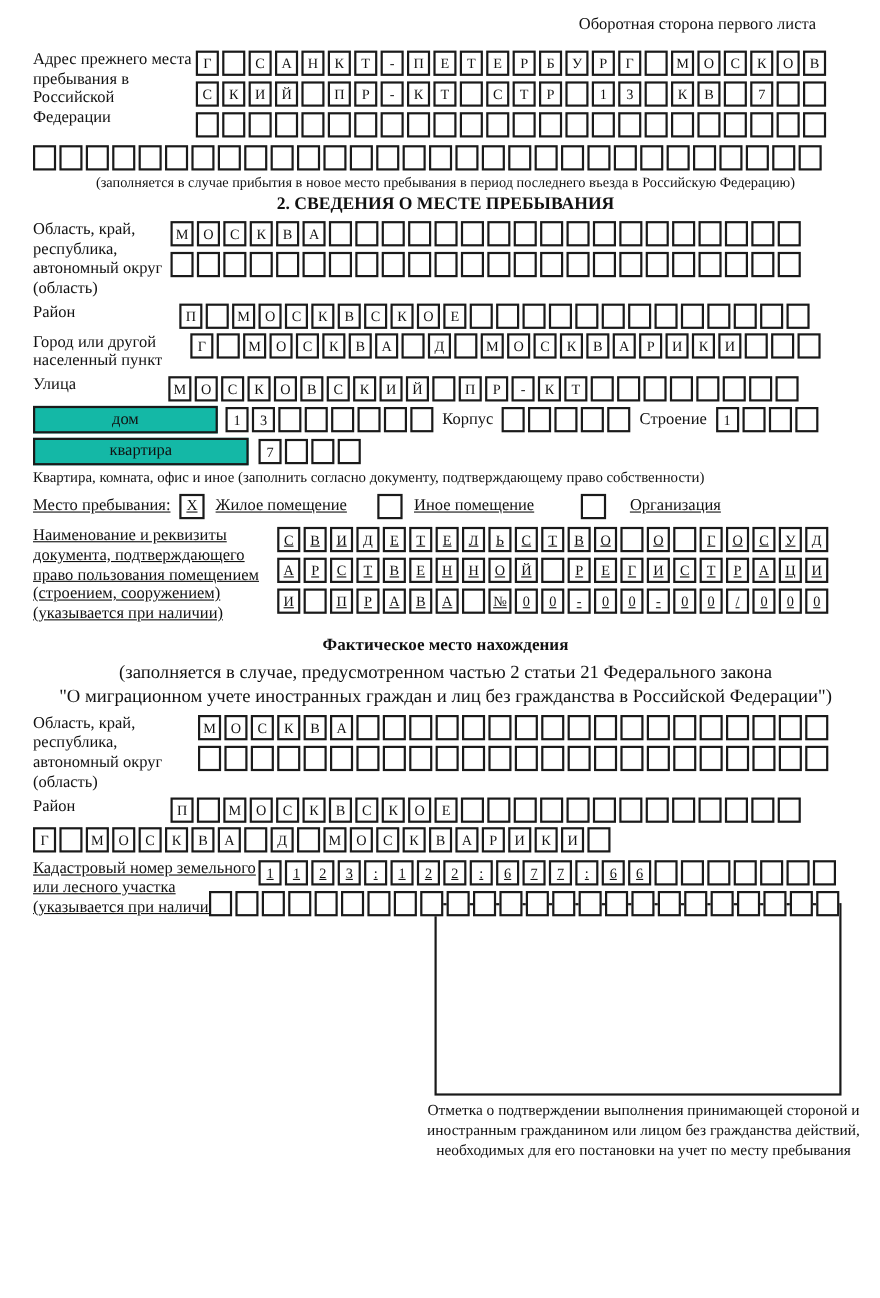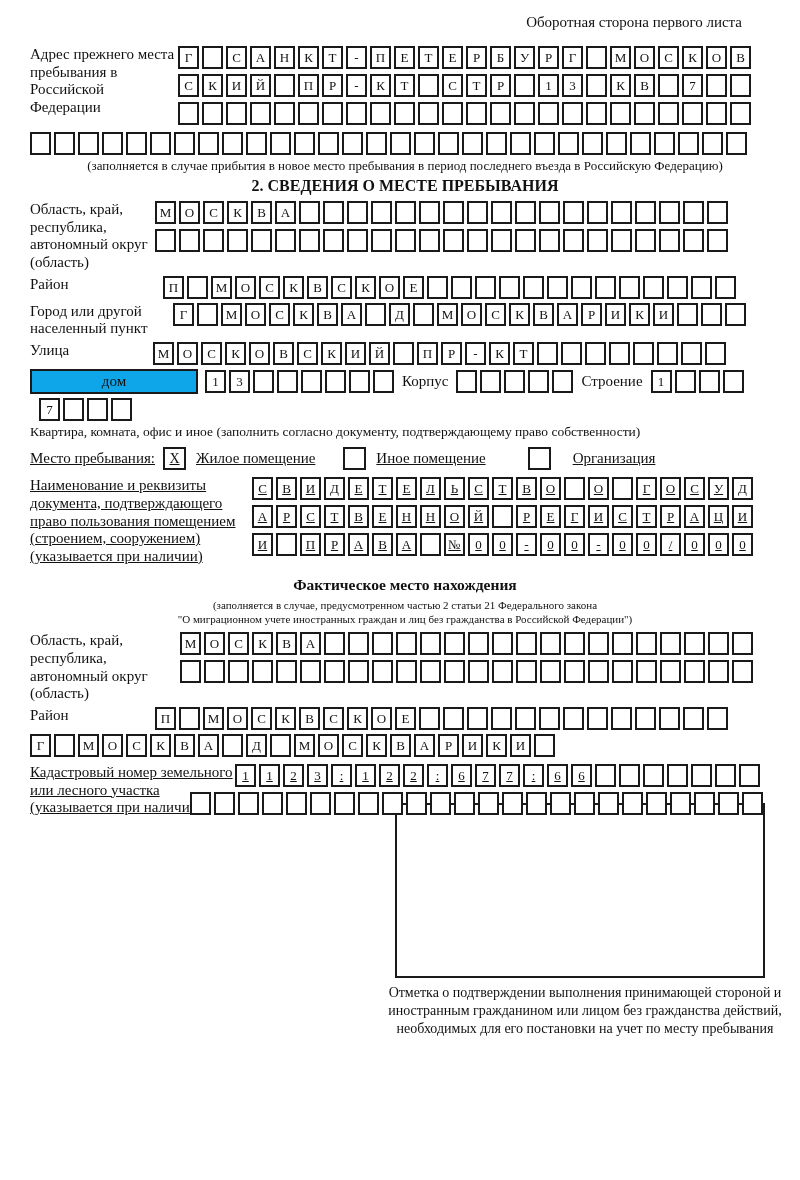--- a/index.html
+++ b/index.html
@@ -14,27 +14,27 @@
   .cellcol { display:flex; flex-direction:column; gap:5px; }
   .cells { display:flex; gap:3px; flex-wrap:nowrap; }
   .cell { width:21px; height:23px; border:2px solid #1a1a1a; font-size:13px; line-height:1;
           display:flex; align-items:center; justify-content:center; flex-shrink:0; background:#fff; }
 
   .caption-c { font-size:13px; text-align:center; margin-top:3px; }
   .caption-l { font-size:13.5px; text-align:left; margin-top:3px; }
   .sec-title { font-weight:bold; font-size:16px; text-align:center; margin-top:3px; margin-bottom:6px; }
 
   .wbox { border:2px solid #1a1a1a; height:25px; display:flex; align-items:center; justify-content:center;
-          font-size:15px; flex-shrink:0; background:#0ea5e9; }
+          font-size:15px; flex-shrink:0; background:#14b8a6; }
   .chk { width:23px; height:23px; border:2px solid #1a1a1a; font-size:14px; display:flex; align-items:center;
          justify-content:center; flex-shrink:0; background:#fff; }
   .optlabel { font-size:15px; }
 
   .mid-title { font-weight:bold; font-size:15.5px; text-align:center; margin-top:10px; }
-  .mid-note { font-size:11px; text-align:center; line-height:1.3; }
+  .mid-note { font-size:17px; text-align:center; line-height:1.3; }
 
   .offset-left { margin-left:-45px; }
 
   .bigbox { width:370px; height:175px; border:2px solid #1a1a1a; margin-left:365px; margin-top:-14px; background:#fff; }
   .bottom-caption { width:400px; margin-left:355px; margin-top:6px; font-size:14px; text-align:center; line-height:1.3; }
 
   .mt4 { margin-top:4px; } .mt5 { margin-top:7px;text-decoration:underline; } .mt6 { margin-top:6px; }
 </style>
 </head>
 <body>
@@ -333,20 +333,21 @@
     <div class="optlabel" style="margin:0 8px">Строение</div>
     <div class="cells">
         <div class="cell">1</div>
         <div class="cell"></div>
         <div class="cell"></div>
         <div class="cell"></div>
       </div>
   </div>
 
   <div class="frow mt4" style="align-items:center">
+    <div class="wbox" style="width:196px">квартира</div>
     <div class="cells" style="margin-left:9px">
         <div class="cell">7</div>
         <div class="cell"></div>
         <div class="cell"></div>
         <div class="cell"></div>
       </div>
   </div>
   <div class="caption-l">Квартира, комната, офис и иное (заполнить согласно документу, подтверждающему право собственности)</div>
 
   <div class="frow mt5" style="align-items:center">

